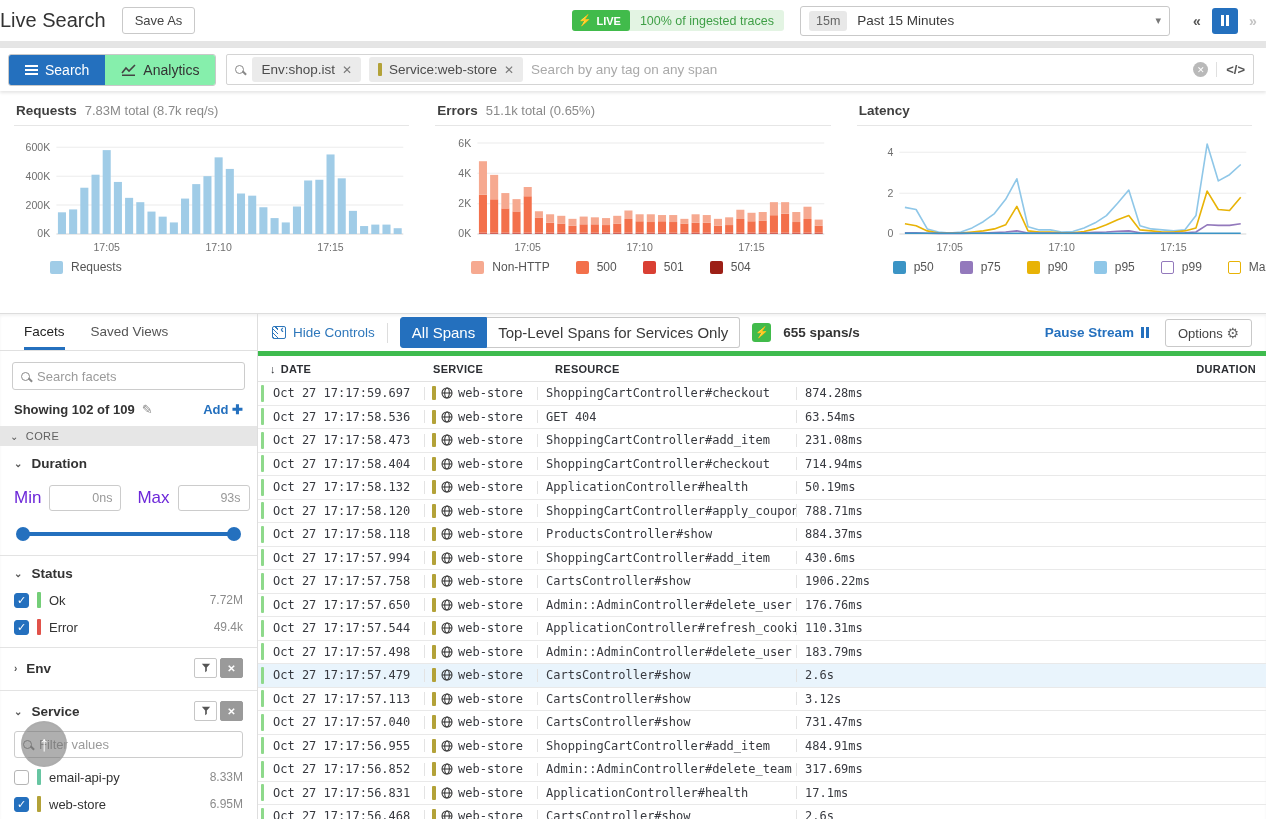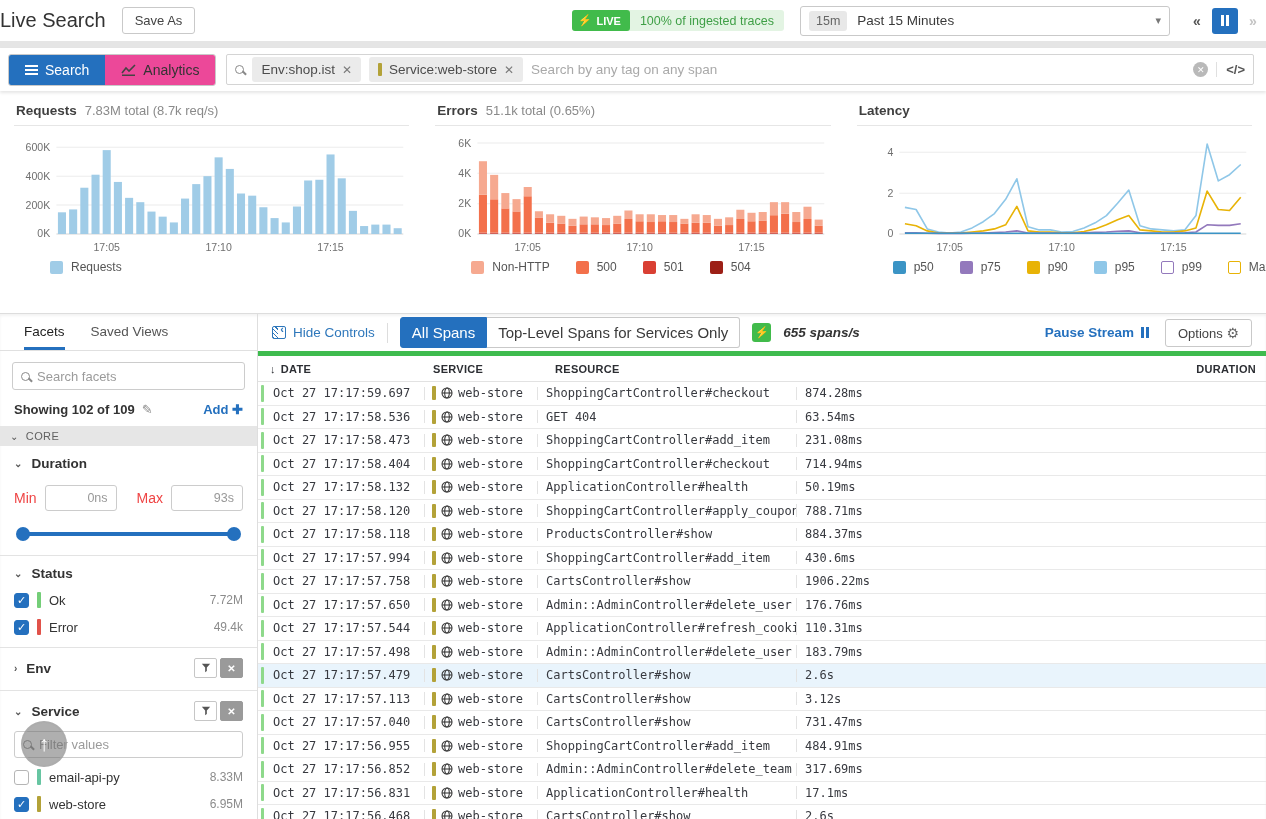--- a/index.html
+++ b/index.html
@@ -29,21 +29,21 @@
   .pager-btn.disabled { color:#c4c4c4; }
   .pause-glyph { display:inline-flex; gap:2px; }
   .pause-glyph i { width:3px; height:11px; background:currentColor; display:inline-block; }
 
   .gray-strip { height:7px; background:#e5e5e5; }
 
   
   .tabs-row { height:43px; display:flex; align-items:center; padding:0 12px 0 8px; gap:10px;
     background:#fff; box-shadow:0 2px 3px rgba(0,0,0,0.10); position:relative; z-index:5; }
   .view-tabs { display:flex; border:1px solid #c9c9c9; border-radius:3px; overflow:hidden; }
-  .view-tab { display:flex; align-items:center; gap:7px; padding:7px 16px; font-size:14px; cursor:pointer; background:#ec4899; color:#333; }
+  .view-tab { display:flex; align-items:center; gap:7px; padding:7px 16px; font-size:14px; cursor:pointer; background:#86efac; color:#333; }
   .view-tab.active { background:#2470be; color:#fff; }
   .list-icon { display:inline-block; width:13px; }
   .list-icon i { display:block; height:2px; background:currentColor; margin:2px 0; }
   .chart-line-icon { width:15px; height:12px; }
   .searchbar { flex:1; height:31px; border:1px solid #d4d4d4; border-radius:2px; display:flex; align-items:center; padding:0 8px; gap:8px; }
   .mag { width:9px; height:9px; border:1.6px solid #8a8a8a; border-radius:50%; position:relative; flex:none; }
   .mag::after { content:''; position:absolute; width:5px; height:1.6px; background:#8a8a8a;
     right:-4px; bottom:-1px; transform:rotate(45deg); }
   .pill { background:#ebebeb; border-radius:3px; display:flex; align-items:center; gap:7px;
     padding:5px 9px; font-size:13.5px; color:#4c4c4c; cursor:pointer; }
@@ -87,21 +87,21 @@
   .core-hdr { background:#e6e6e6; color:#616161; font-size:11px; letter-spacing:0.4px;
     padding:4px 10px; display:flex; align-items:center; gap:7px; cursor:pointer; }
   .chev { font-size:10px; color:#555; }
   .facet-section { padding:10px 14px 12px 14px; border-bottom:1px solid #e3e3e3; }
   .facet-hdr { display:flex; align-items:center; gap:9px; font-weight:bold; font-size:13.5px; color:#333; cursor:pointer; }
   .facet-hdr .tools { margin-left:auto; display:flex; gap:3px; }
   .tool-btn { width:23px; height:20px; border:1px solid #c6c6c6; border-radius:2px; background:#fff;
     display:flex; align-items:center; justify-content:center; cursor:pointer; }
   .tool-btn.x { background:#9a9a9a; border-color:#9a9a9a; color:#fff; font-size:10px; font-weight:bold; }
   .minmax-row { display:flex; align-items:center; gap:8px; margin-top:14px; }
-  .mm-label { font-size:14px; color:#ef4444; }
+  .mm-label { font-size:17px; color:#6d28d9; }
   .mm-input { width:72px; height:26px; border:1px solid #ccc; border-radius:3px; text-align:right;
     padding:0 8px; font-size:12.5px; color:#999; outline:none; }
   .mm-gap { flex:1; }
   .slider { position:relative; height:14px; margin:16px 2px 2px 2px; }
   .slider .track { position:absolute; left:6px; right:6px; top:5px; height:4px; background:#2470be; border-radius:2px; }
   .slider .handle { position:absolute; top:0; width:14px; height:14px; border-radius:50%; background:#2470be; cursor:pointer; }
   .facet-item { display:flex; align-items:center; gap:8px; margin-top:11px; }
   .cb { width:15px; height:15px; border:1px solid #b5b5b5; border-radius:3px; background:#fff;
     flex:none; cursor:pointer; display:flex; align-items:center; justify-content:center; color:#fff; font-size:11px; }
   .cb.checked { background:#2470be; border-color:#2470be; }
@@ -125,21 +125,21 @@
   .hide-icon::before { content:''; position:absolute; left:0; top:0; bottom:0; width:5px;
     background:repeating-linear-gradient(45deg,#2e77bb 0 1px,transparent 1px 3px); }
   .hide-icon::after { content:'‹'; position:absolute; right:1px; top:-4px; font-size:11px; font-weight:bold; }
   .vdiv { width:1px; height:20px; background:#ddd; }
   .seg { display:flex; }
   .seg-btn { padding:6px 11px; font-size:15px; border:1px solid #c9c9c9; background:#fff; color:#3a3a3a; cursor:pointer; }
   .seg-btn.active { background:#2470be; border-color:#2470be; color:#fff; border-radius:3px 0 0 3px; }
   .seg-btn:last-child { border-left:none; border-radius:0 3px 3px 0; }
   .bolt-badge { width:19px; height:19px; border-radius:3px; background:#41bb4b; color:#fff;
     display:flex; align-items:center; justify-content:center; font-size:11px; }
-  .rate { font-weight:bold; font-size:13.5px; color:#333;font-style:italic; }
+  .rate { font-weight:bold; font-size:13.5px; color:#333; }
   .controls-right { margin-left:auto; display:flex; align-items:center; gap:16px; }
   .pause-link { color:#2470be; font-weight:bold; }
   .gear { color:#666; font-size:14px; }
   .green-bar { height:5px; background:#3ebb4e; flex:none; }
 
   .thead { display:flex; align-items:center; height:26px; border-bottom:1px solid #e2e2e2;
     font-size:11px; font-weight:bold; color:#2c2e33; letter-spacing:0.3px; flex:none; }
   .sort-arrow { font-size:11px; margin-right:5px; color:#2c2e33; }
   .th-date { width:175px; padding-left:12px; display:flex; align-items:center; }
   .th-service { width:114px; }

